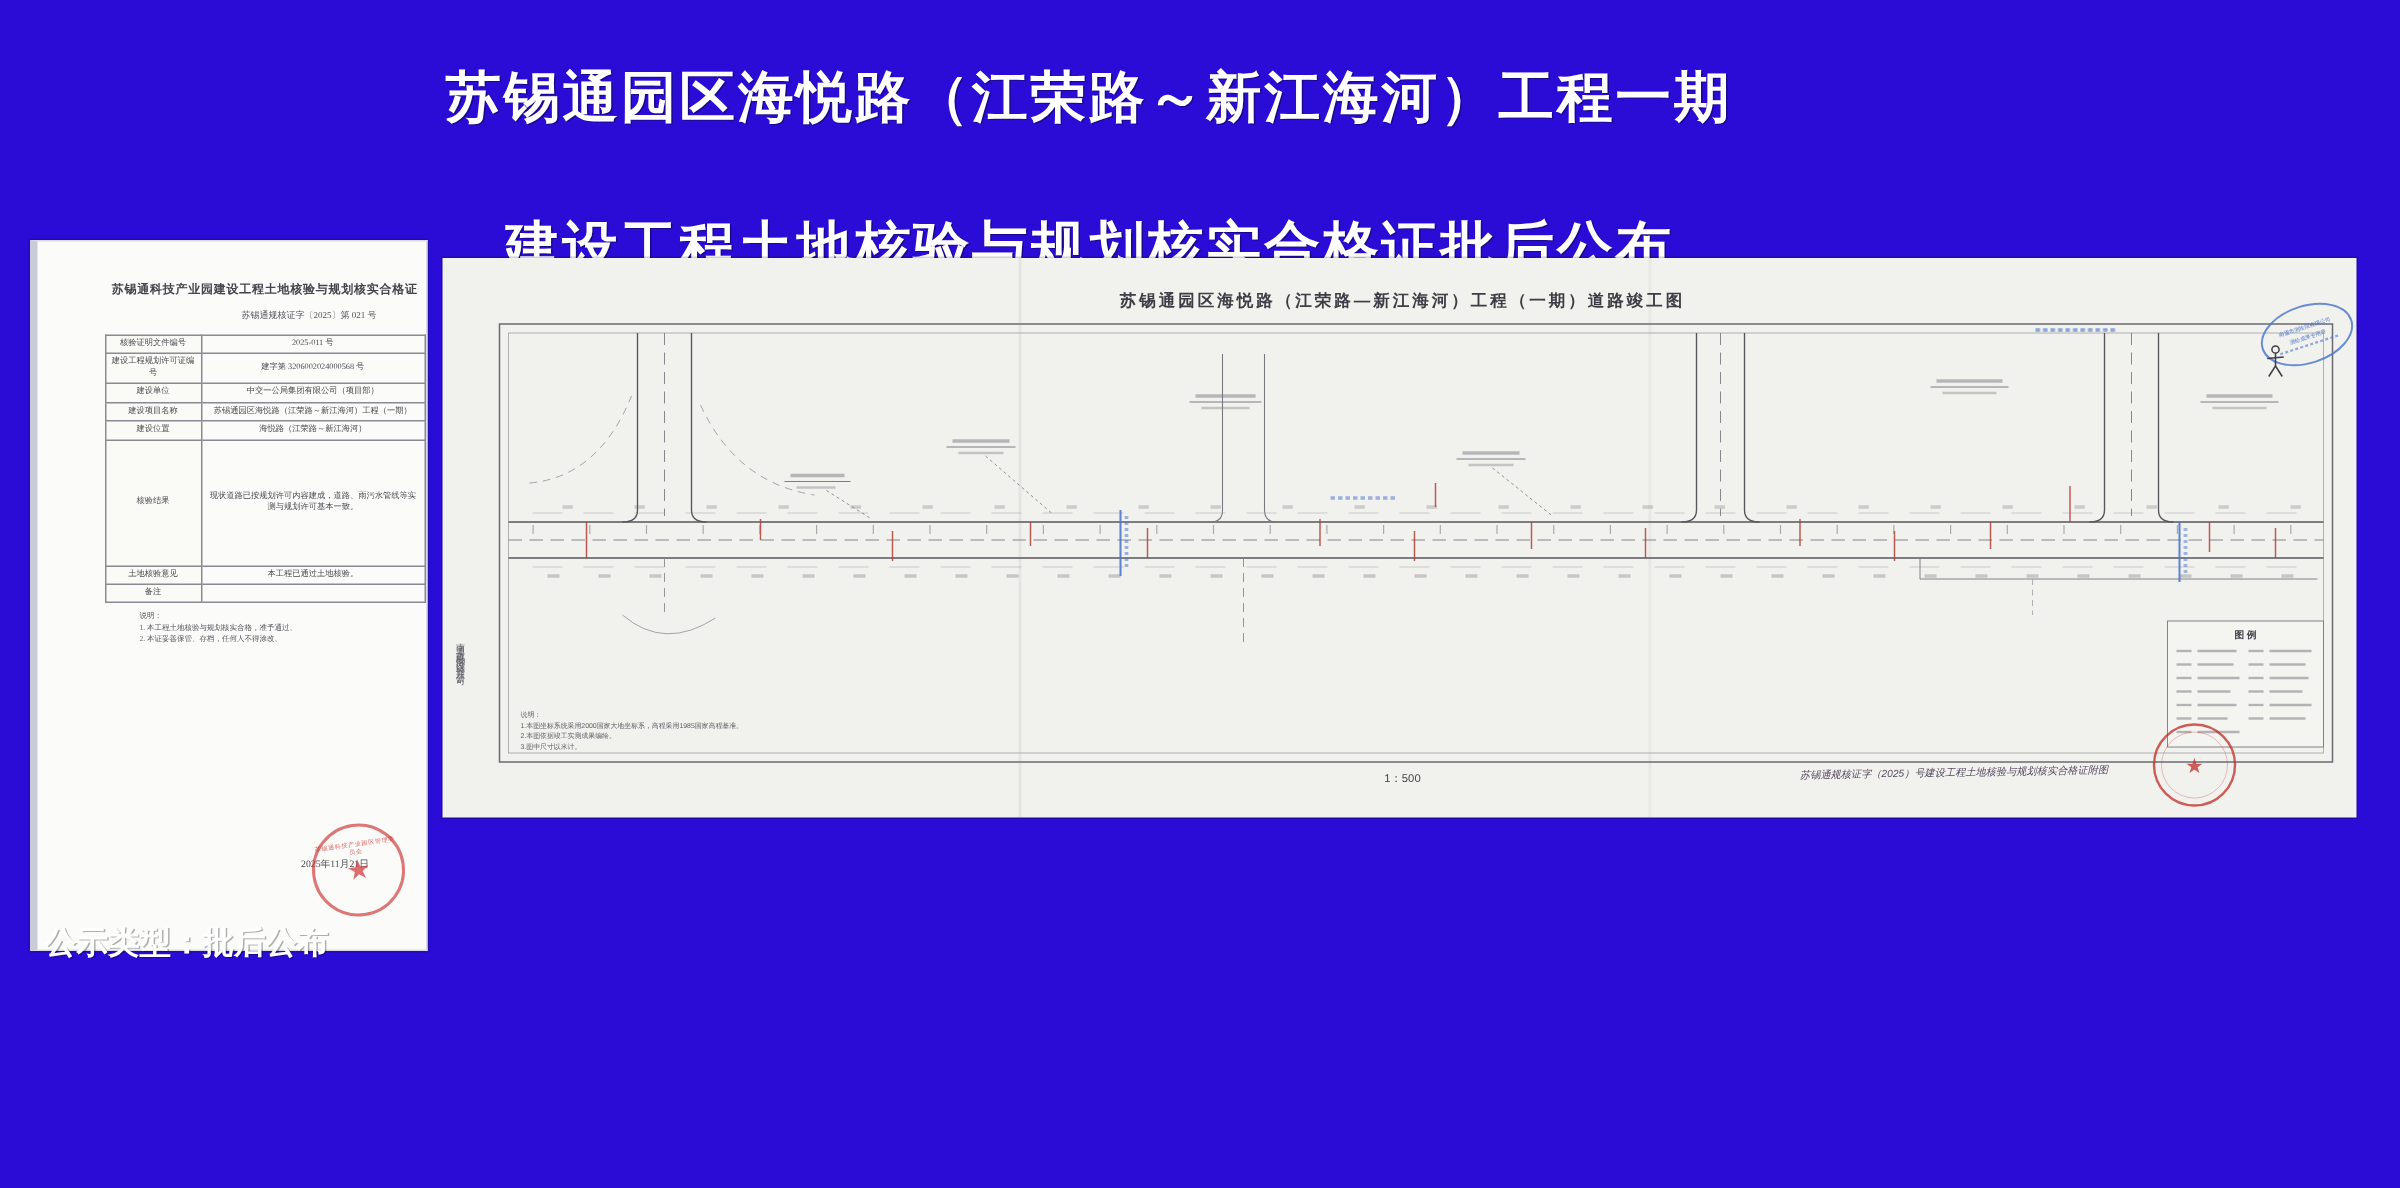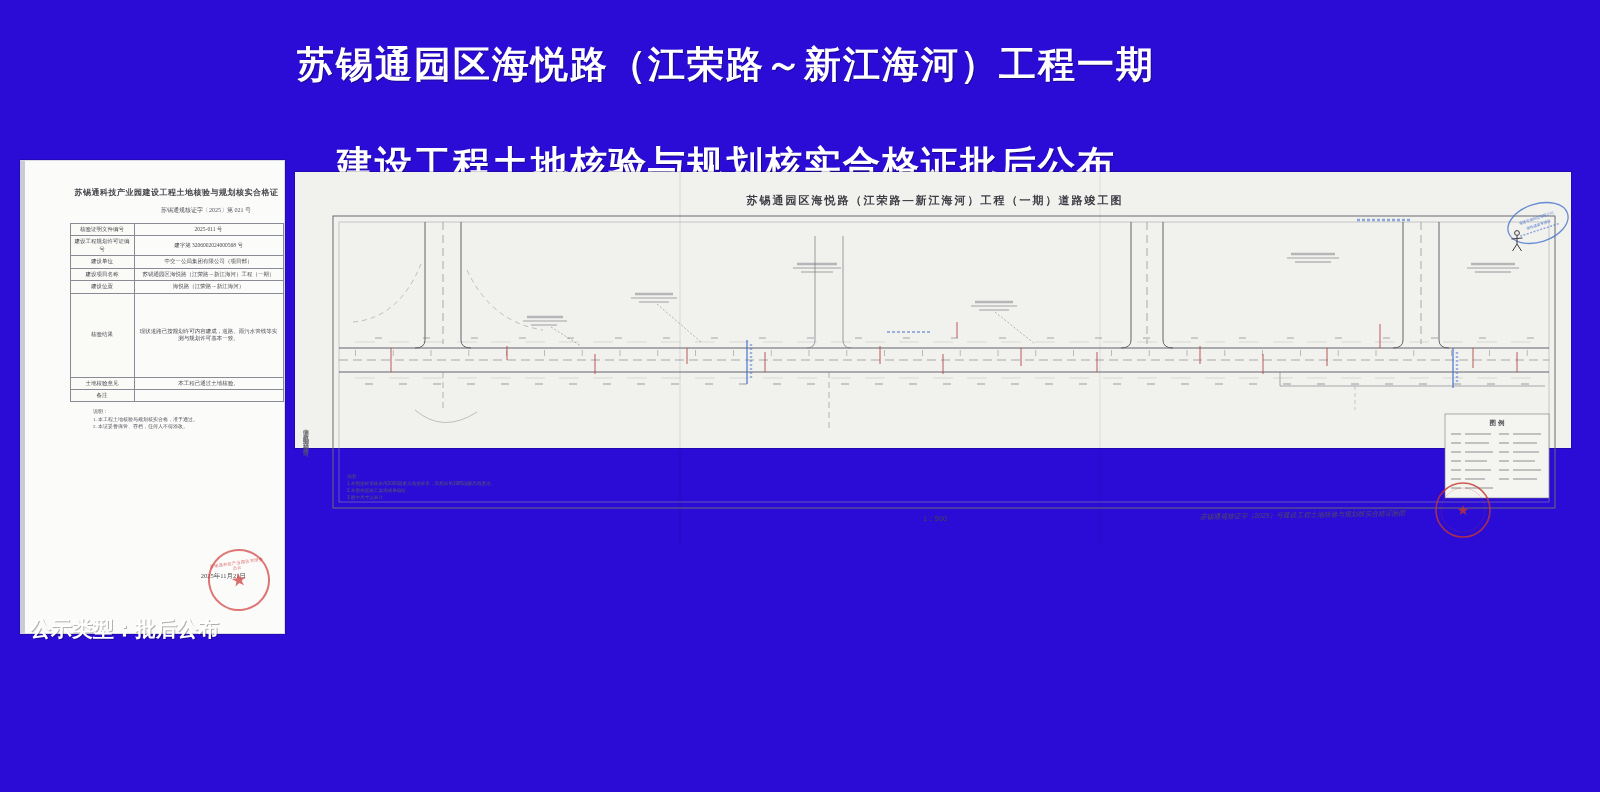--- a/index.html
+++ b/index.html
@@ -26,21 +26,21 @@
   .cert-notes { margin:6px 0 0 24px; font-size:5px; color:#55555e; line-height:1.5; width:215px; }
   .cert-date { position:absolute; right:38px; bottom:52px; font-size:6.5px; color:#4a4a52; }
   .cert-seal { position:absolute; right:14px; bottom:22px; width:62px; height:62px;
                border:2px solid rgba(205,48,48,.65); border-radius:50%;
                display:flex; align-items:center; justify-content:center; transform:rotate(-8deg); }
   .cert-seal .star { color:rgba(205,48,48,.7); font-size:18px; }
   .cert-seal .ring-txt { position:absolute; top:9px; left:0; right:0; text-align:center;
                font-size:4px; color:rgba(205,48,48,.75); letter-spacing:.5px; }
 
   
-  .plan { position:absolute; left:295px; top:172px; width:1276px; height:276px;
+  .plan { position:absolute; left:295px; top:172px; width:1276px; height:373px;
           background:#f1f1ee; box-shadow:0 0 0 1px rgba(0,0,0,.18); }
   .plan svg { display:block; }
   .plan-vtext { position:absolute; left:6px; top:252px; writing-mode:vertical-rl;
                 font-size:6px; letter-spacing:2px; color:#5c5c64; }
 
   
   .info { position:absolute; left:30px; top:565px; color:#ffffff; font-weight:bold;
           font-size:21px; line-height:25.5px; text-shadow:1px 1px 0 rgba(0,0,0,.3); white-space:pre; }
   .info div { height:25.5px; }
 </style>

